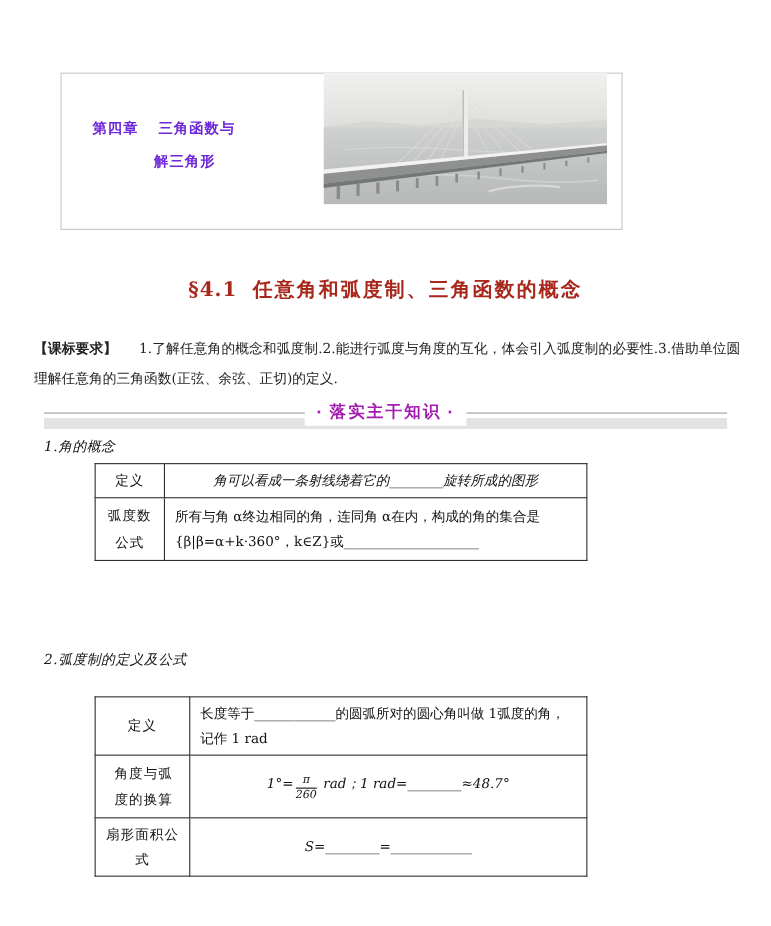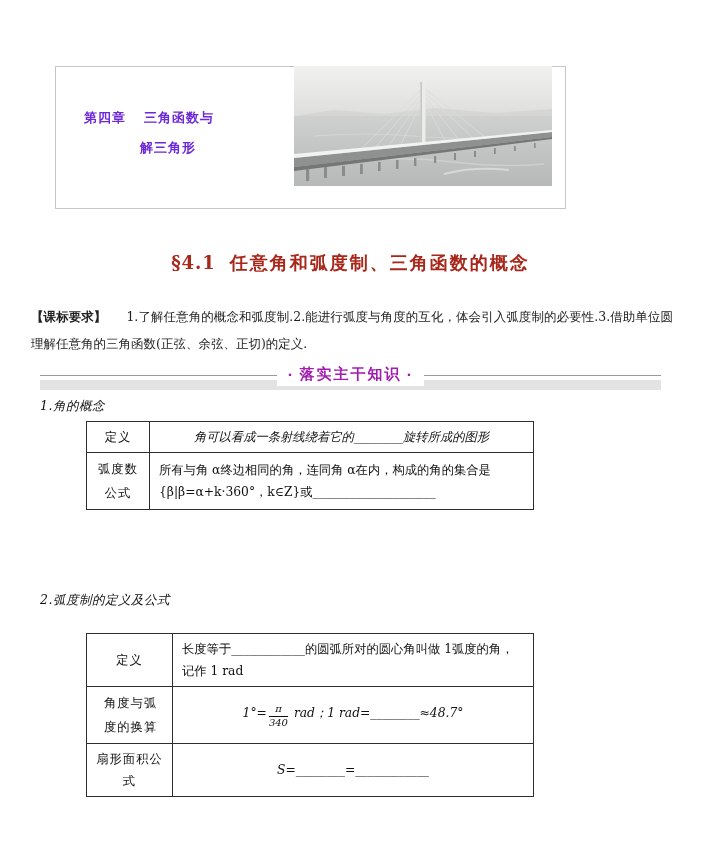--- a/index.html
+++ b/index.html
@@ -218,21 +218,21 @@
 
 <table class="fill t2">
   <tbody>
       <tr>
     <td class="lbl">定义</td>
     <td>长度等于____________的圆弧所对的圆心角叫做 1弧度的角，记作 1 rad</td>
   </tr>
   <tr>
     <td class="lbl"><span class="lbl-narrow4">角度与弧度的换算</span></td>
     <td class="center">
-      <span>1°=</span><span class="frac"><span class="num">π</span><span class="den">340</span></span><span> rad；1 rad=________≈48.7°</span>
+      <span>1°=</span><span class="frac"><span class="num">π</span><span class="den">260</span></span><span> rad；1 rad=________≈48.7°</span>
     </td>
   </tr>
   <tr>
     <td class="lbl">扇形面积公式</td>
     <td class="center">S=________=____________</td>
   </tr>
 </tbody>
   </table>
 
 </body></html>

